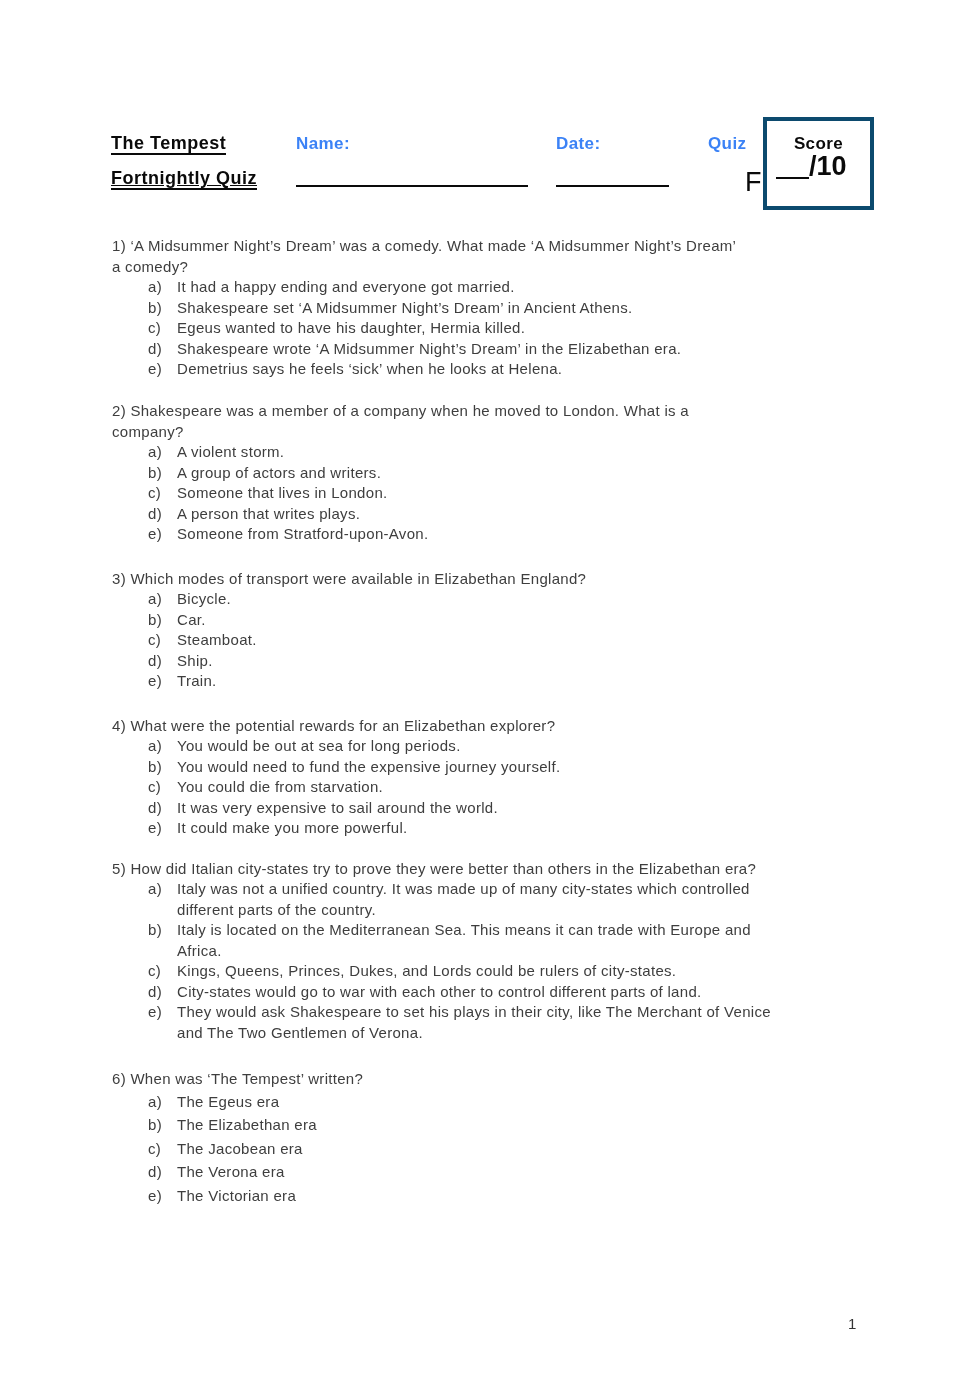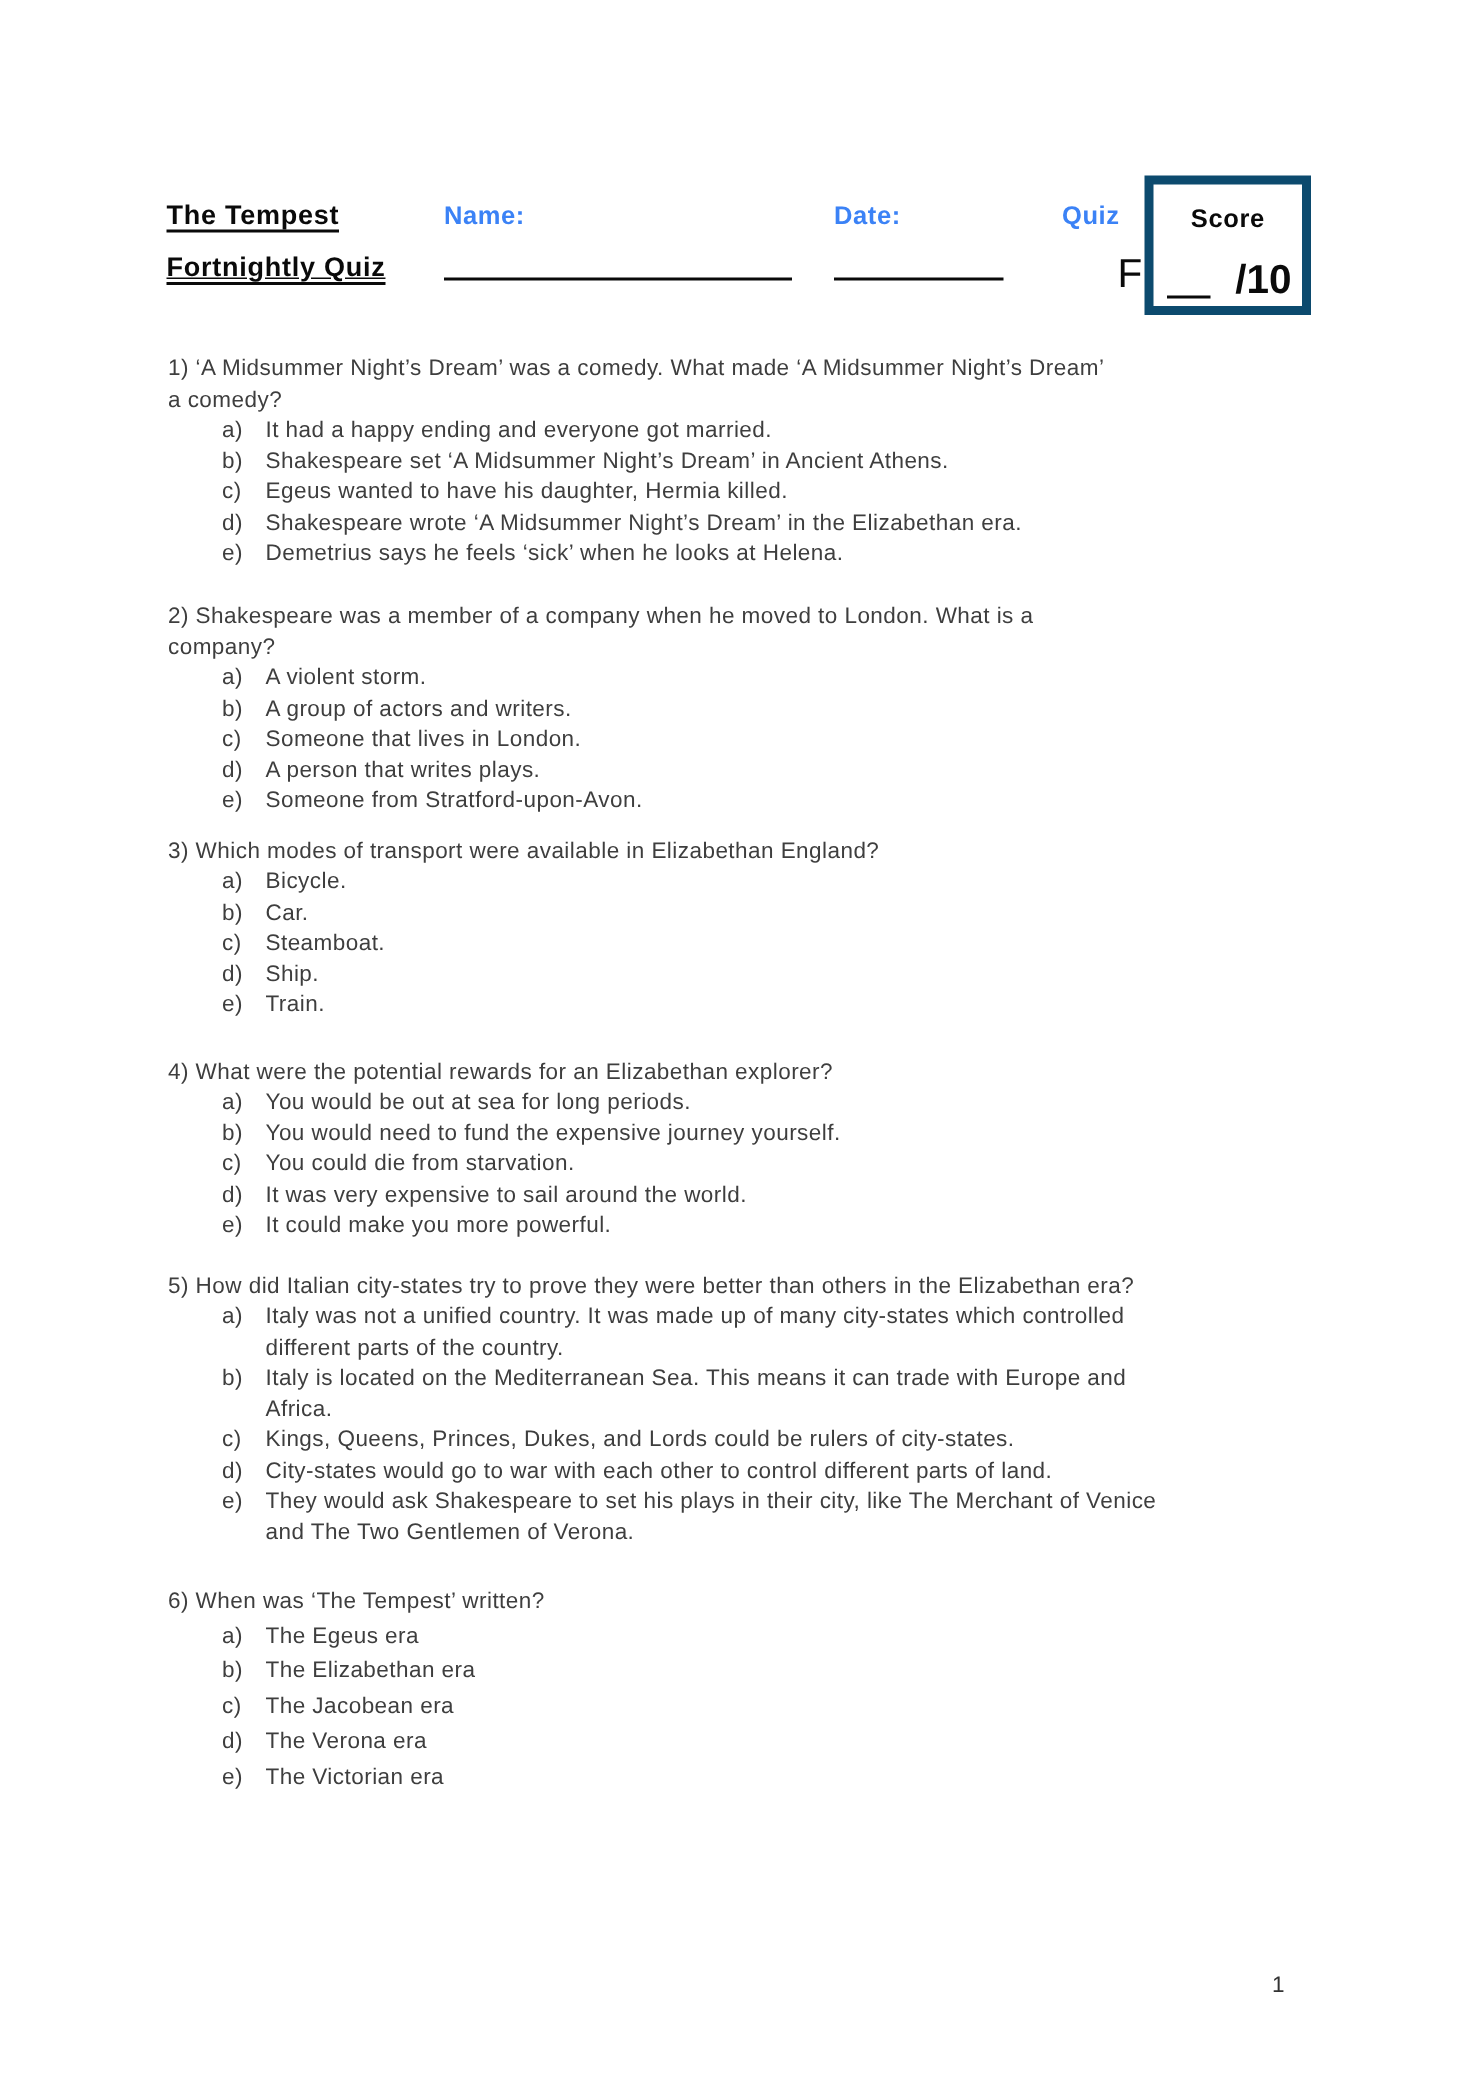--- a/index.html
+++ b/index.html
@@ -60,40 +60,39 @@
     line-height: 31px;
   }
 
   .score-box {
     position: absolute;
     left: 763px;
     top: 117px;
     width: 111px;
     height: 93px;
     box-sizing: border-box;
-    border: 6px solid #0c4a6e;
+    border: 4px solid #0c4a6e;
     background: #ffffff;
   }
   .score-label {
     margin-top: 13px;
     text-align: center;
     font-size: 17px;
     font-weight: 700;
     color: #0a0a0a;
     letter-spacing: 0.4px;
   }
   .score-row {
     position: absolute;
     left: 9px;
     right: 7px;
-    bottom: 5px;
+    bottom: 27px;
     display: flex;
-    justify-content: flex-end;
+    justify-content: flex-start;
     align-items: flex-end;
-    gap: 16px;
   }
   .score-blank {
     width: 33px;
     height: 16px;
     border-bottom: 2.5px solid #0a0a0a;
   }
   .score-denom {
     font-size: 27px;
     font-weight: 700;
     color: #0a0a0a;
@@ -110,21 +109,21 @@
     line-height: 20.5px;
     color: #3e3e3e;
     letter-spacing: 0.3px;
   }
   .q-text { white-space: pre-line; }
   .option { display: flex; }
   .opt-letter { flex: 0 0 29px; margin-left: 36px; }
   .opt-text { white-space: pre-line; }
 
   .question:nth-of-type(2) { margin-top: 21.5px; }
-  .question:nth-of-type(3) { margin-top: 13px; }
+  .question:nth-of-type(3) { margin-top: 24px; }
   .question:nth-of-type(4) { margin-top: 24px; }
   .question:nth-of-type(5) { margin-top: 20px; }
   .question:nth-of-type(6) { margin-top: 26px; }
   .question:nth-of-type(6) .option { line-height: 23.5px; }
 
   .page-num {
     position: absolute;
     left: 848px;
     top: 1315px;
     font-size: 15px;

